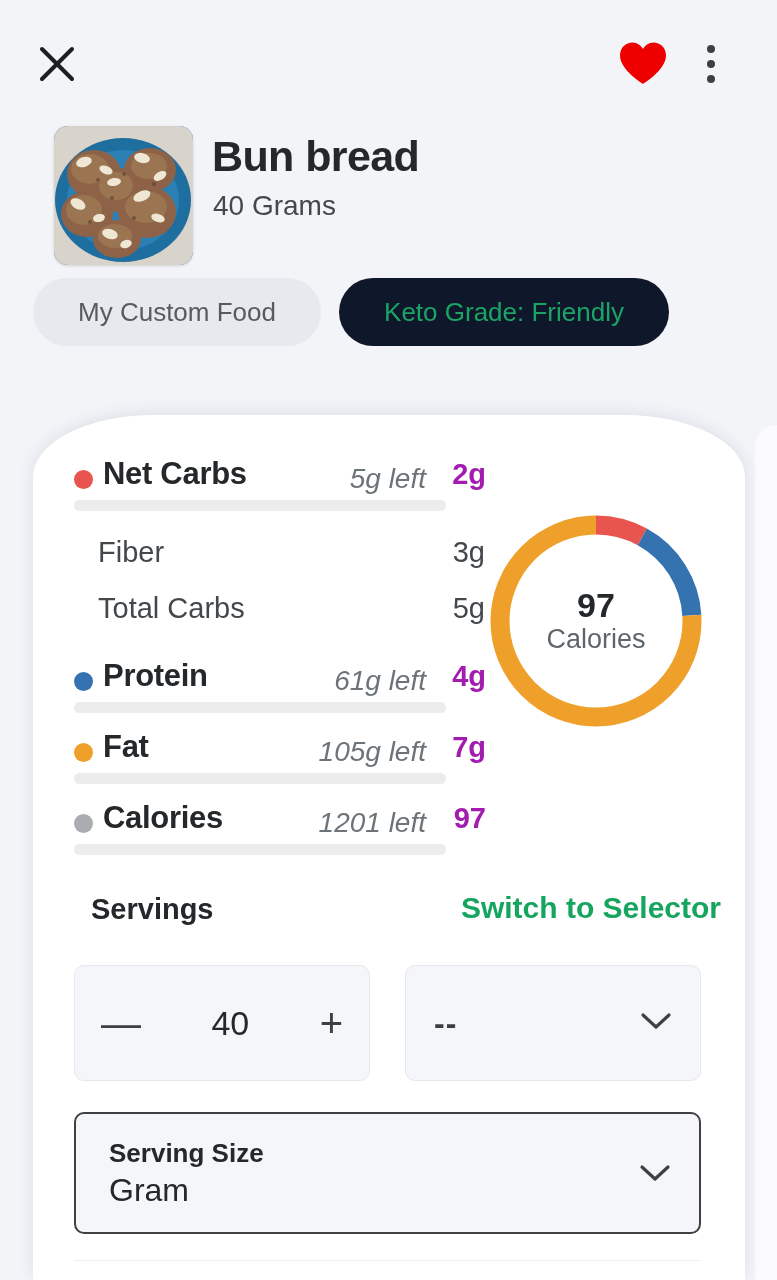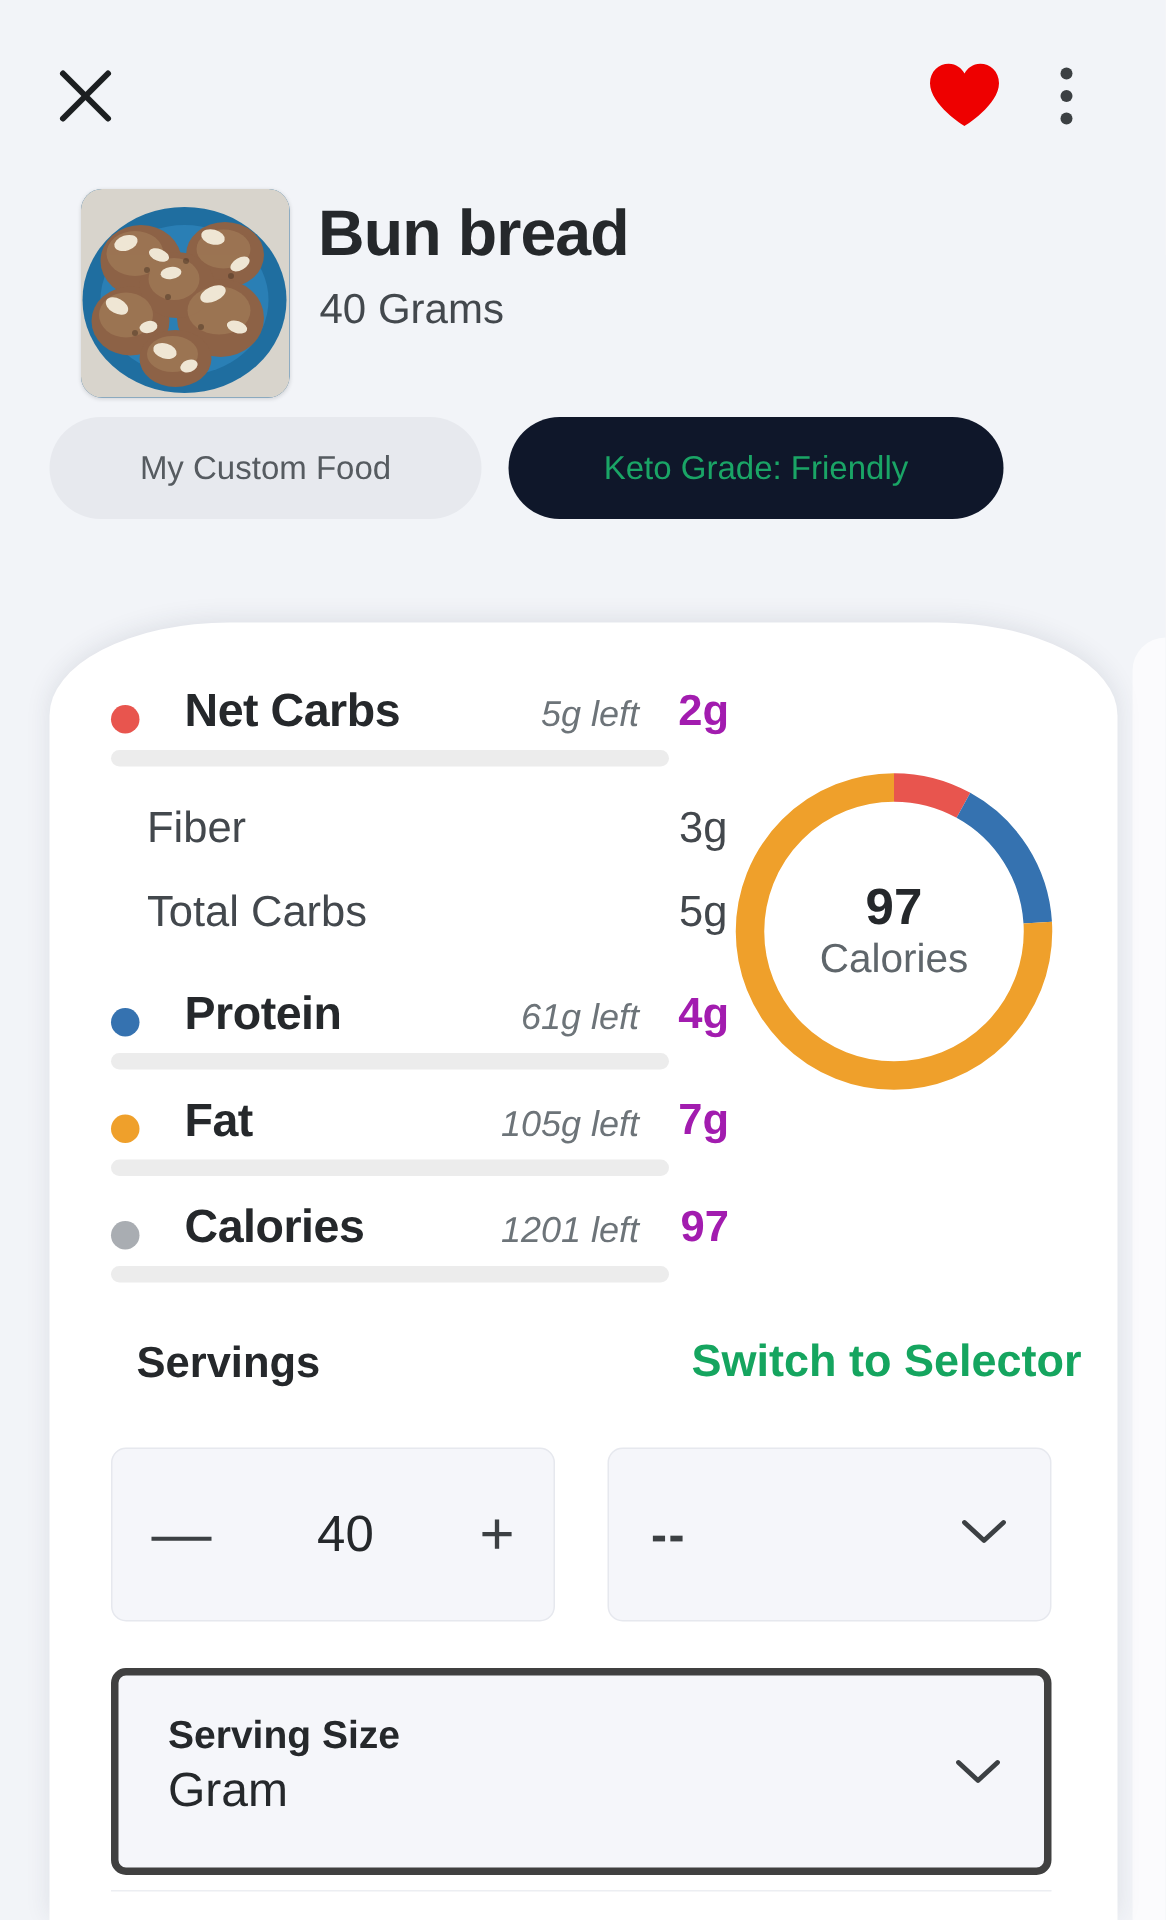--- a/index.html
+++ b/index.html
@@ -44,21 +44,21 @@
   }
   .food-sub {
     position:absolute; left:213px; top:72px;
     font-size:28px; color:#43484d; font-weight:normal; white-space:nowrap;
   }
 
   
   .chips { position:absolute; left:0; top:278px; width:777px; height:72px; }
   .chip {
     position:absolute; display:flex; align-items:center; justify-content:center;
-    height:68px; border-radius:34px; font-size:22px; white-space:nowrap; cursor:pointer;
+    height:68px; border-radius:34px; font-size:26px; white-space:nowrap; cursor:pointer;
   }
   .chip-custom { left:33px; width:288px; background:#e7e9ee; color:#565b60; }
   .chip-keto  { left:339px; width:330px; background:#0f172a; color:#1aa566; }
 
   
   .card {
     position:absolute; left:33px; top:415px; width:712px; height:865px;
     background:#ffffff;
     border-radius:120px 120px 0 0 / 62px 62px 0 0;
     box-shadow:0 -2px 16px rgba(40,50,70,.10);
@@ -73,25 +73,24 @@
   .nutri { position:absolute; left:41px; top:37px; width:412px; }
 
   .nrow { position:relative; height:50px; }
   .dot {
     position:absolute; left:0; top:18px; width:19px; height:19px; border-radius:50%;
   }
   .nlabel {
     position:absolute; left:29px; top:4px;
     font-size:31px; font-weight:bold; color:#25282b; letter-spacing:-0.3px;
     white-space:nowrap;
-    margin-left:20px;
   }
   .nleft {
     position:absolute; right:60px; top:11px;
-    font-size:24px; font-style:italic; color:#6d7479; white-space:nowrap;
+    font-size:28px; font-style:italic; color:#6d7479; white-space:nowrap;
   }
   .nval {
     position:absolute; right:0; top:6px;
     font-size:29px; font-weight:bold; color:#a21caf; white-space:nowrap;
     text-align:right;
   }
   .track {
     position:absolute; left:0; top:48px; width:372px; height:11px;
     background:#ececec; border-radius:6px; overflow:hidden;
   }
@@ -140,22 +139,22 @@
 
   .unitsel {
     position:absolute; left:372px; top:550px; width:296px; height:116px;
     background:#f5f6fa; border:1px solid #e6e8ee; border-radius:10px;
     display:flex; align-items:center; justify-content:space-between;
     padding:0 28px; cursor:pointer;
   }
   .unit-val { font-size:32px; font-weight:bold; color:#3c4043; letter-spacing:1px; }
 
   .sizesel {
-    position:absolute; left:41px; top:697px; width:627px; height:138px;
-    background:#f5f6fa; border:5px solid #404040; border-radius:10px;
+    position:absolute; left:41px; top:697px; width:627px; height:122px;
+    background:#f5f6fa; border:2px solid #404040; border-radius:10px;
     cursor:pointer;
   }
   .size-label {
     position:absolute; left:33px; top:24px; font-size:26px; font-weight:bold; color:#25282b;
   }
   .size-val {
     position:absolute; left:33px; top:58px; font-size:32px; color:#25282b;
   }
   .chev { position:absolute; right:28px; top:50%; transform:translateY(-50%); }
   .chev svg { display:block; }

